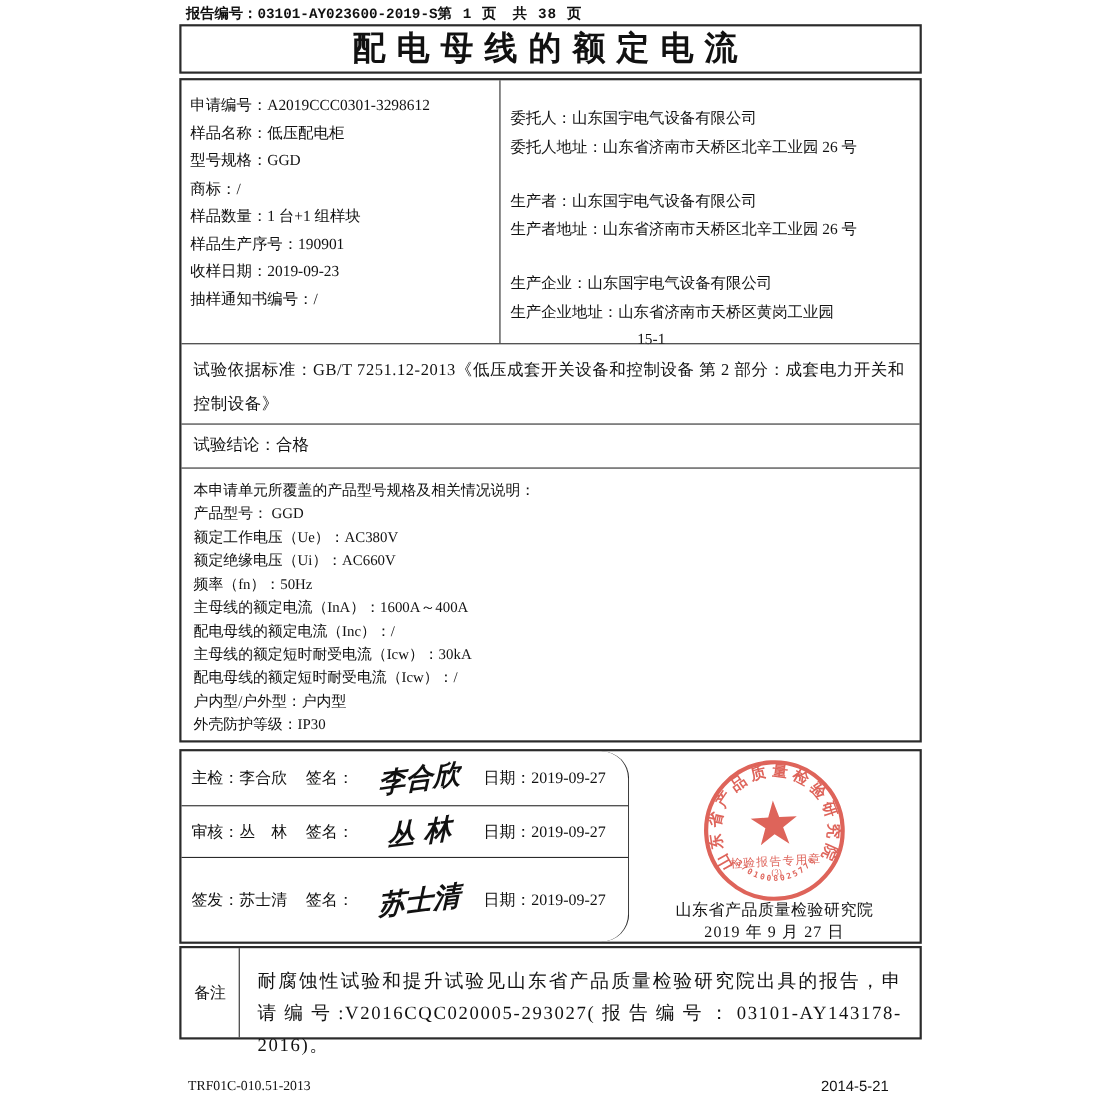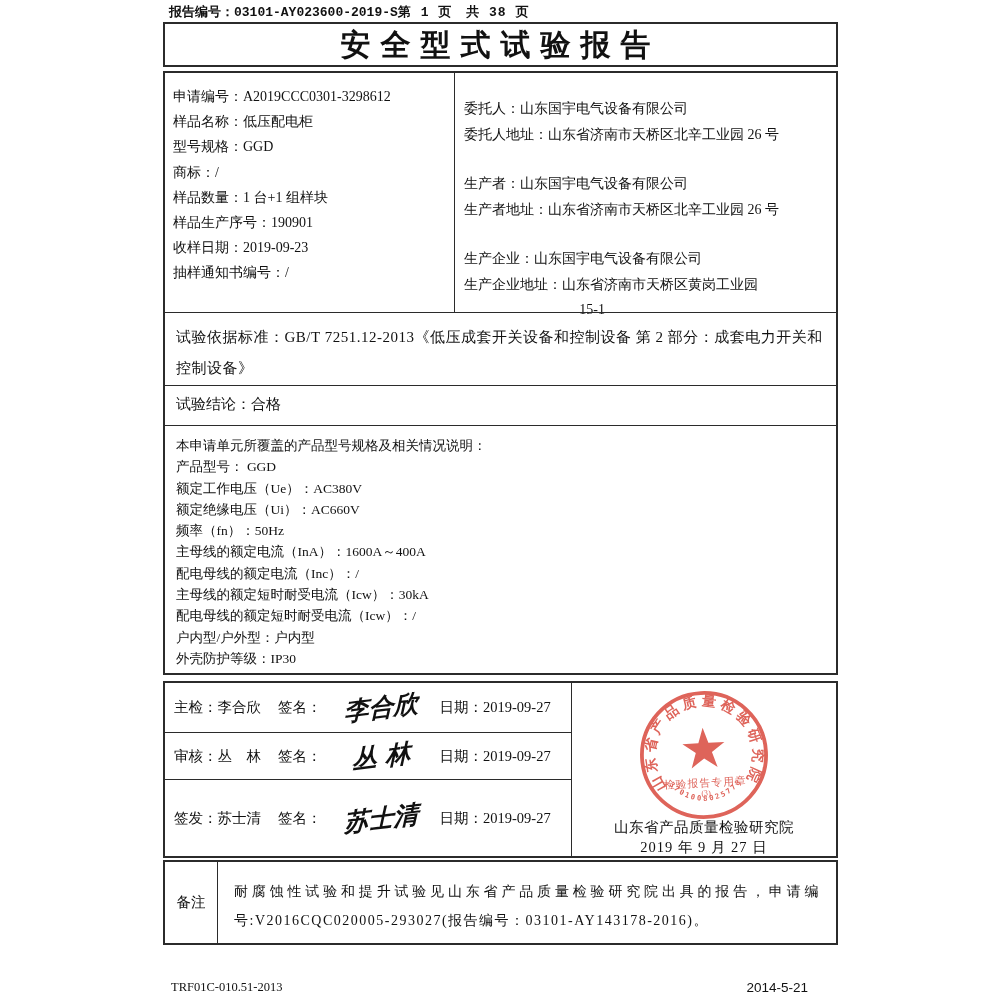--- a/index.html
+++ b/index.html
@@ -32,60 +32,60 @@
   .stdrow{position:absolute;left:0;top:239px;width:100%;height:73px;box-sizing:border-box;
     border-top:1.5px solid #2b2b2b;padding:9px 12px 0 11px;font-size:15px;line-height:31px;letter-spacing:0.5px;}
   .conrow{position:absolute;left:0;top:312px;width:100%;height:40px;box-sizing:border-box;
     border-top:1.5px solid #2b2b2b;padding:9px 12px 0 11px;font-size:15px;}
   .specrow{position:absolute;left:0;top:352px;width:100%;height:248px;box-sizing:border-box;
     border-top:1.5px solid #2b2b2b;padding:9px 12px 0 11px;font-size:13.5px;line-height:21.3px;}
   
   .sigbox{position:absolute;left:163px;top:681px;width:675px;height:177px;
     border:2px solid #2b2b2b;box-sizing:border-box;display:flex;}
   .sigcol{width:407px;border-right:1.5px solid #2b2b2b;box-sizing:border-box;
-    display:flex;flex-direction:column;}
+    display:flex;flex-direction:column;border-radius:25px;}
   .sigrow{display:flex;align-items:center;font-size:14.5px;padding-left:9px;box-sizing:border-box;}
   .sigrow.r1{height:50px;border-bottom:1.5px solid #2b2b2b;}
   .sigrow.r2{height:47px;border-bottom:1.5px solid #2b2b2b;}
   .sigrow.r3{flex:1;}
   .rolewrap{width:104px;}
   .auto{display:inline-block;width:118px;text-align:center;
     font-family:"DejaVu Sans","Liberation Sans",sans-serif;
     font-style:italic;font-weight:600;font-size:25px;
     transform:rotate(-7deg) skewX(-6deg);white-space:nowrap;}
   .datewrap{white-space:nowrap;}
   .stampcol{flex:1;position:relative;}
   .seal{position:absolute;left:50%;top:4px;transform:translateX(-50%) rotate(-3deg);opacity:0.85;}
   .cap1{position:absolute;left:0;right:0;top:135px;text-align:center;font-size:14.5px;letter-spacing:0.5px;}
   .cap2{position:absolute;left:0;right:0;top:155px;text-align:center;font-size:14.5px;letter-spacing:1px;}
   
   .rembox{position:absolute;left:163px;top:860px;width:675px;height:85px;
     border:2px solid #2b2b2b;box-sizing:border-box;display:flex;}
   .remlabel{width:53px;border-right:1.5px solid #2b2b2b;box-sizing:border-box;
     display:flex;align-items:center;justify-content:center;font-size:14.5px;}
-  .remtext{flex:1;padding:15px 16px 0 16px;font-size:14px;line-height:29px;
+  .remtext{flex:1;padding:15px 16px 0 16px;font-size:17px;line-height:29px;
     letter-spacing:1.5px;text-align:justify;box-sizing:border-box;}
   
   .ftr{position:absolute;left:163px;top:980px;width:675px;display:flex;
     justify-content:space-between;align-items:flex-start;}
   .ftr .l{padding-left:8px;font-size:12.5px;}
   .ftr .r{padding-right:30px;font-family:"Liberation Sans","DejaVu Sans",sans-serif;font-size:13.5px;}
 </style>
 </head>
 <body>
 
 <div id="sheet">
 
   <div class="hdr">
     <span class="l">报告编号：03101-AY023600-2019-S</span>
     <span class="r">第 1 页　共 38 页</span>
   </div>
 
   <div class="titlebox">
-    <div class="title">安全型式试验报告</div>
+    <div class="title">配电母线的额定电流</div>
   </div>
 
   <div class="mainbox">
 
     <div class="inforow">
       <div class="ileft">
         <div>申请编号：A2019CCC0301-3298612</div>
         <div>样品名称：低压配电柜</div>
         <div>型号规格：GGD</div>
         <div>商标：/</div>

